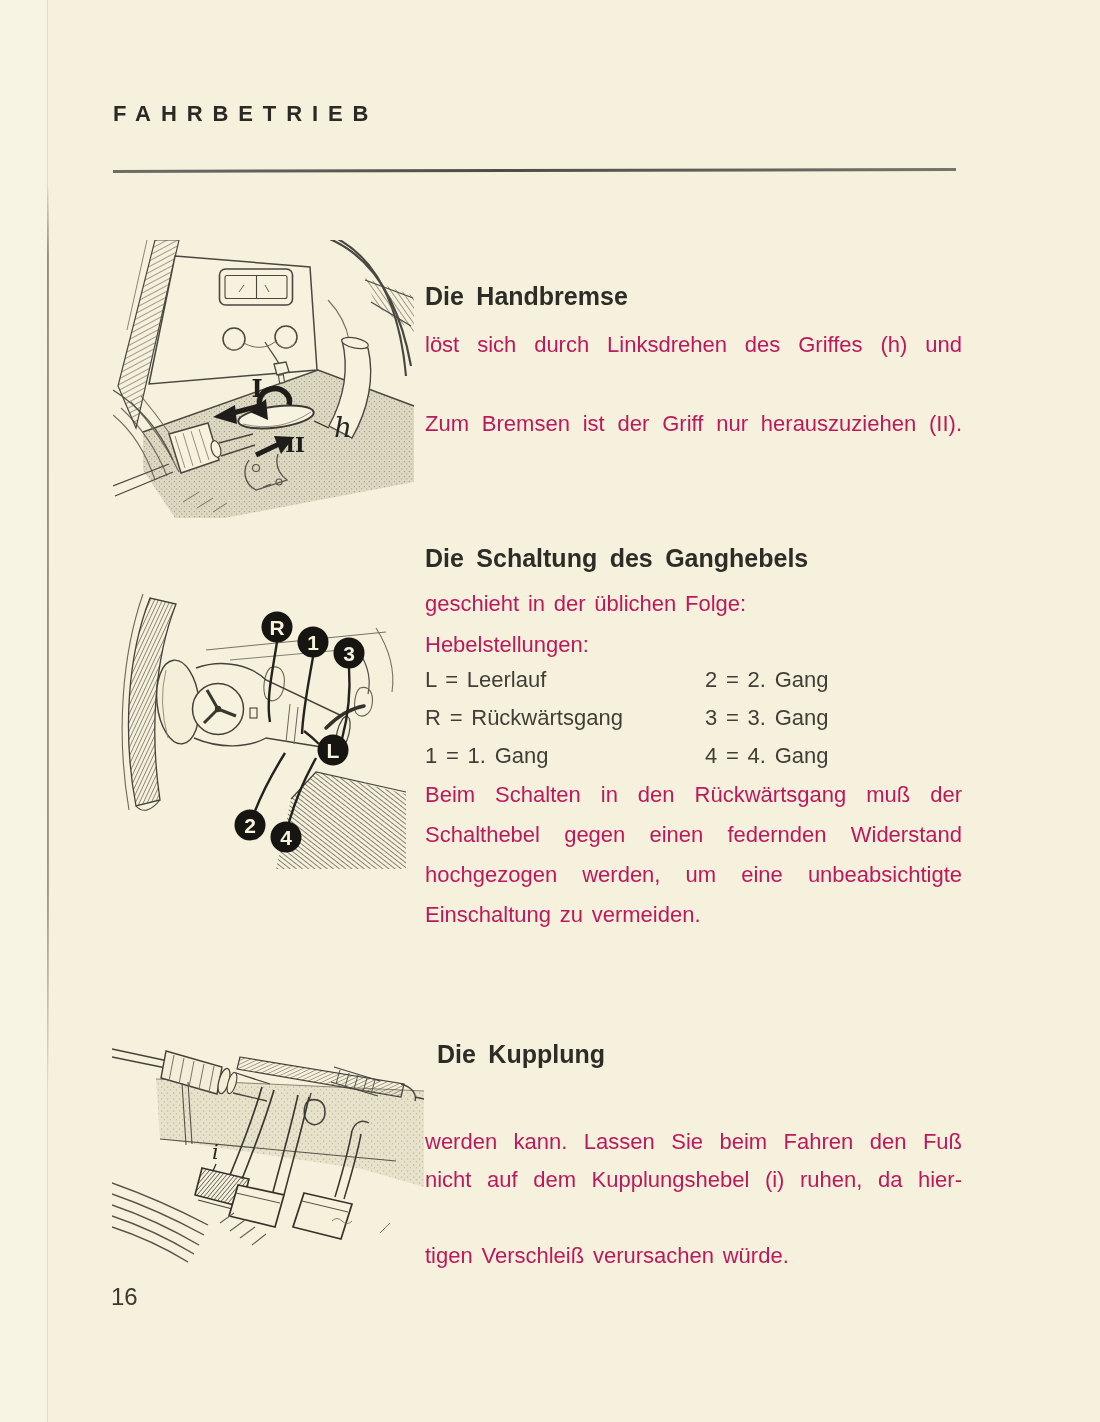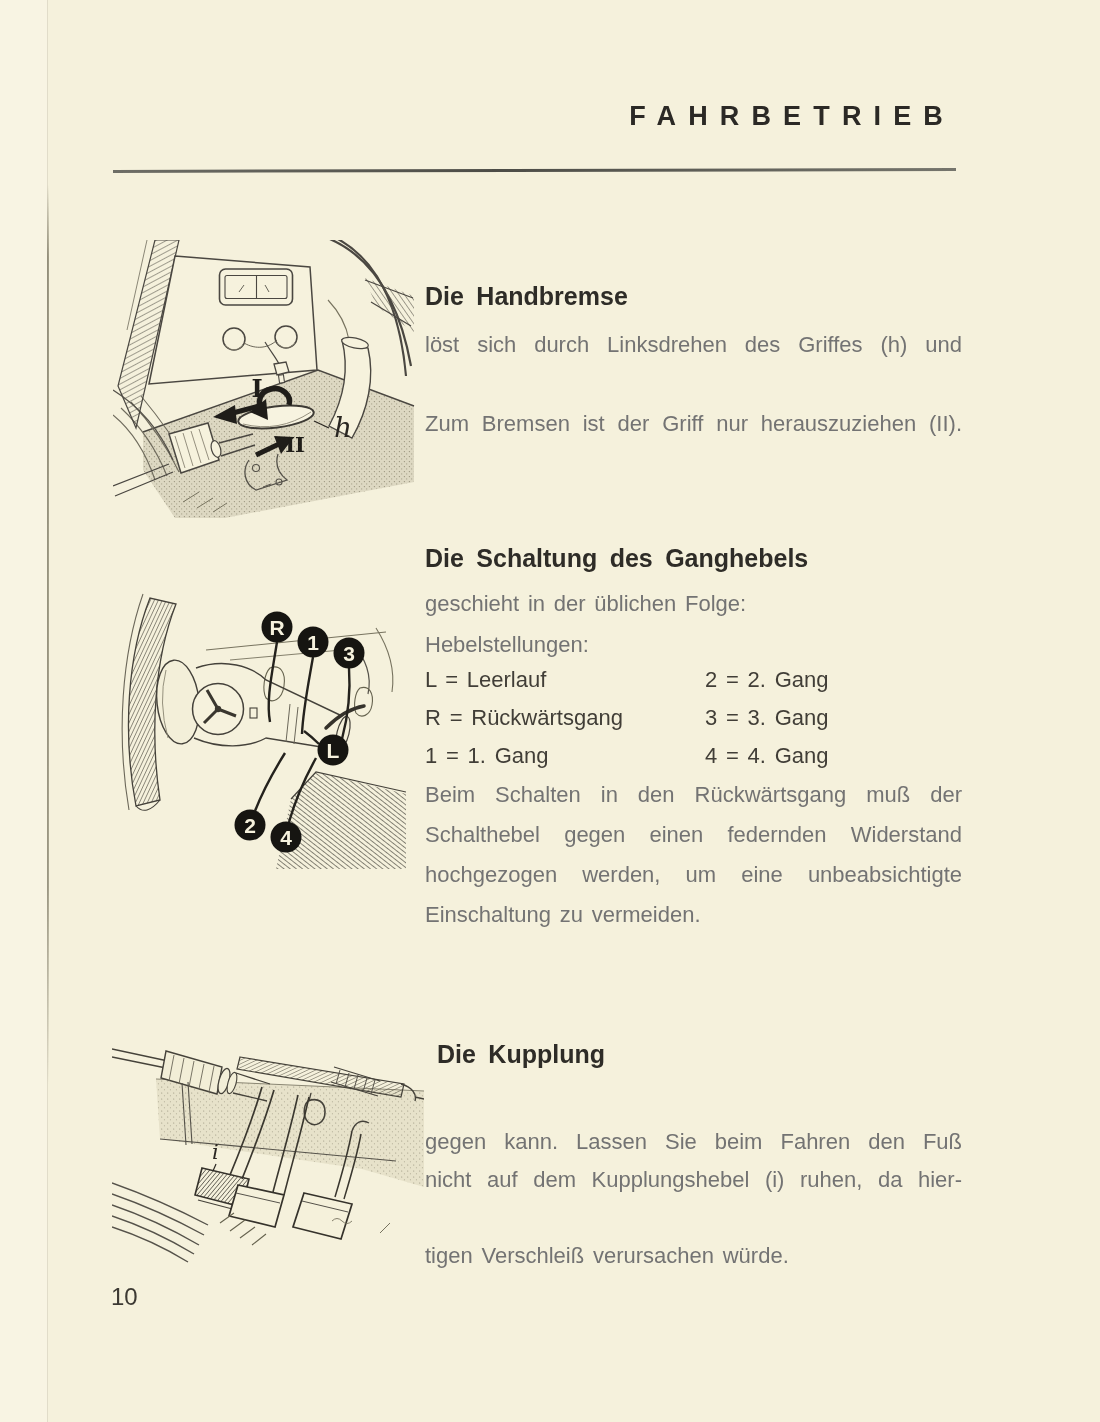--- a/index.html
+++ b/index.html
@@ -17,32 +17,32 @@
     background:linear-gradient(to bottom, rgba(70,65,45,0), rgba(70,65,45,.5) 8%, rgba(70,65,45,.45) 78%, rgba(70,65,45,0));
     filter:blur(.4px);
   }
   .edge-strip {
     position:absolute; left:0; top:0; width:47px; height:1422px;
     background:#f8f4e3; border-right:1px solid rgba(120,112,85,.18);
   }
 
   .title {
     position:absolute; left:113px; top:101px; width:842px;
-    text-align:right; font-size:27px; font-weight:bold;
+    text-align:left; font-size:22px; font-weight:bold;
     letter-spacing:.45em; color:#2b2925; white-space:nowrap;
   }
   .rule {
     position:absolute; left:113px; top:169px; width:843px; height:2.5px;
     background:linear-gradient(to right,#6e6e66,#4c4c46 45%,#75756c);
     transform:rotate(-.12deg);
   }
 
   .tline {
     position:absolute; left:425px; font-size:22px; line-height:30px;
-    word-spacing:.12em; color:#737373;
+    word-spacing:.12em; color:#be185d;
   }
   .nline { white-space:nowrap; }
   .jline { width:537px; text-align:justify; text-align-last:justify; }
   .heading {
     font-weight:bold; font-size:25px; color:#2e2c27; word-spacing:.22em;
     white-space:nowrap;
   }
   .gearrow { position:absolute; left:425px; width:537px; font-size:22px; }
   .gearrow .gcell { position:absolute; top:0; white-space:nowrap; word-spacing:.12em; }
   .gearrow .g-left  { left:0; }
@@ -344,18 +344,18 @@
 
     <g fill="none">
       <path d="M0,146 Q48,163 96,188 M0,157 Q46,173 92,198 M0,168 Q44,183 87,208 M0,179 Q42,193 82,217 M0,190 Q40,203 76,225" stroke="#55524a" stroke-width="1.4"></path>
       <path d="M108,186 L122,176 M118,194 L133,183 M128,201 L143,190 M140,208 L154,197" stroke="#66634f" stroke-width="1.1"></path>
       <path d="M220,184 q5,-5 10,0 t10,0" stroke="#77735f" stroke-width=".9"></path>
       <path d="M268,196 L278,186" stroke="#77735f" stroke-width="1"></path>
     </g>
   </svg>
 
   <div class="tline heading" style="top:1039px;margin-left:12px;">Die Kupplung</div>
-  <div class="tline jline" style="top:1127px;">gegen kann. Lassen Sie beim Fahren den Fuß</div>
+  <div class="tline jline" style="top:1127px;">werden kann. Lassen Sie beim Fahren den Fuß</div>
   <div class="tline jline" style="top:1165px;">nicht auf dem Kupplungshebel (i) ruhen, da hier-</div>
   <div class="tline nline" style="top:1241px;">tigen Verschleiß verursachen würde.</div>
 
-  <div class="pagenum">10</div>
+  <div class="pagenum">16</div>
 </div>
 
 </body></html>

